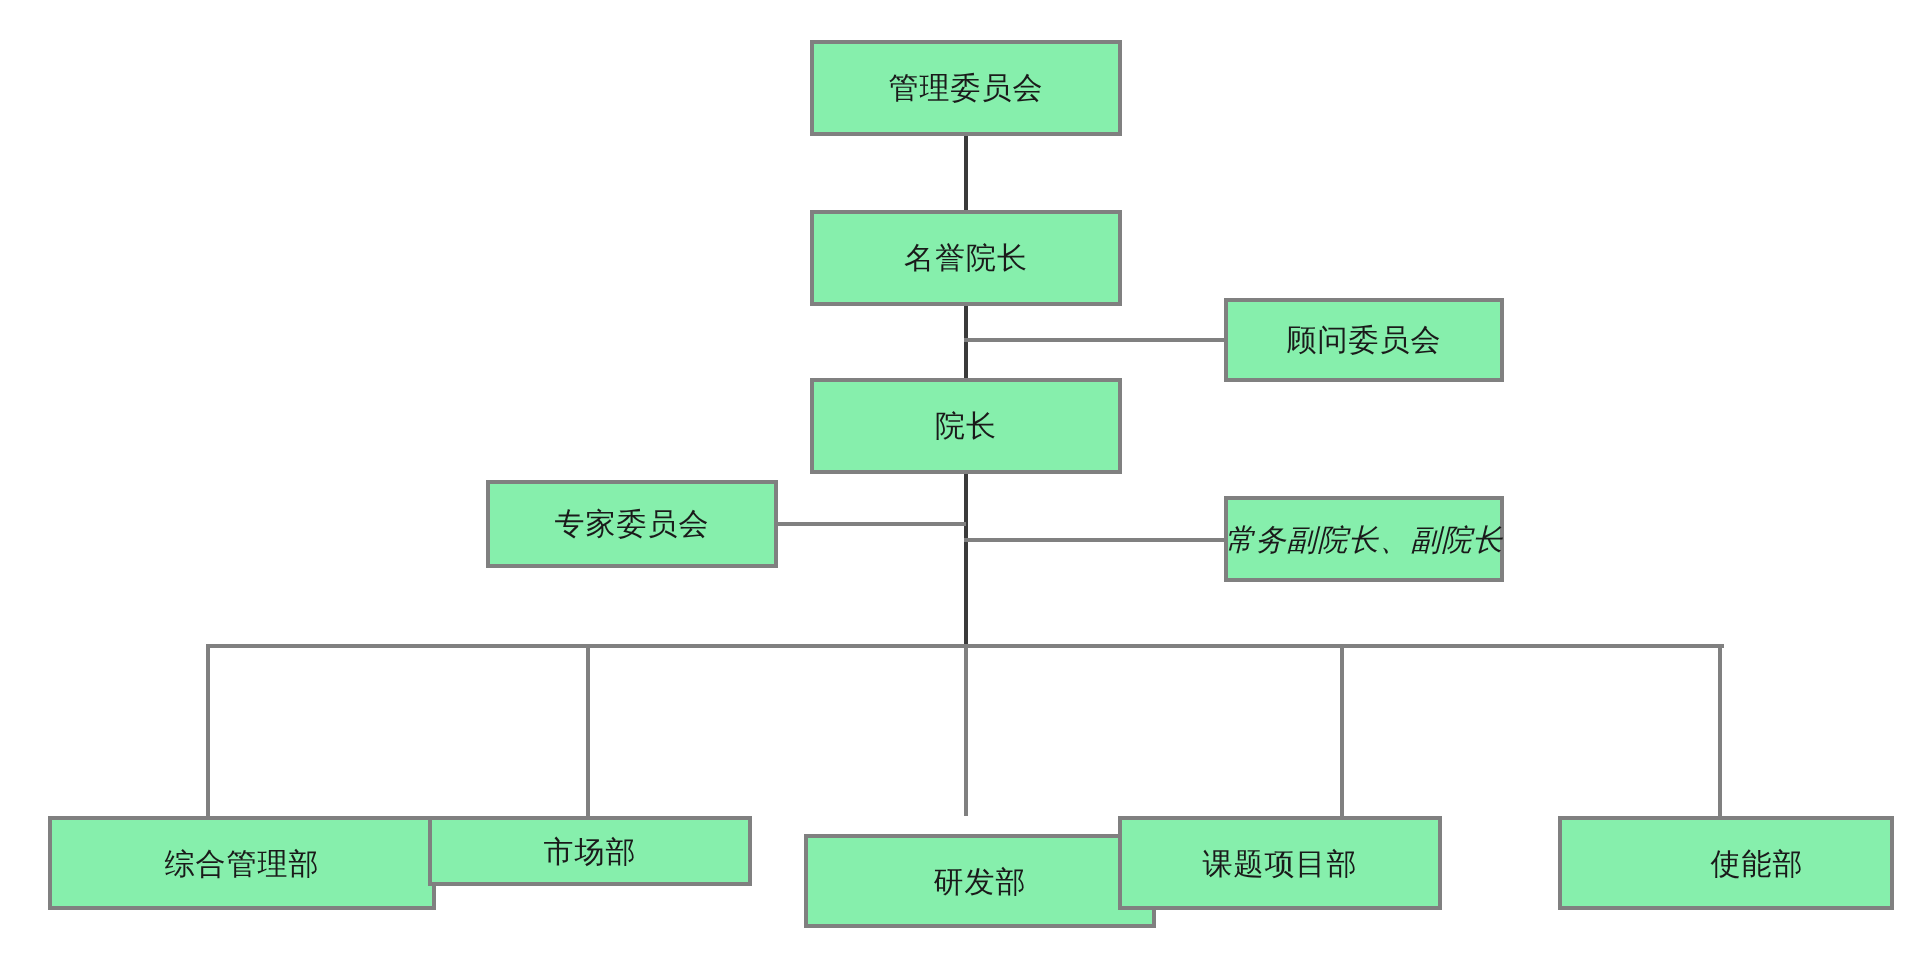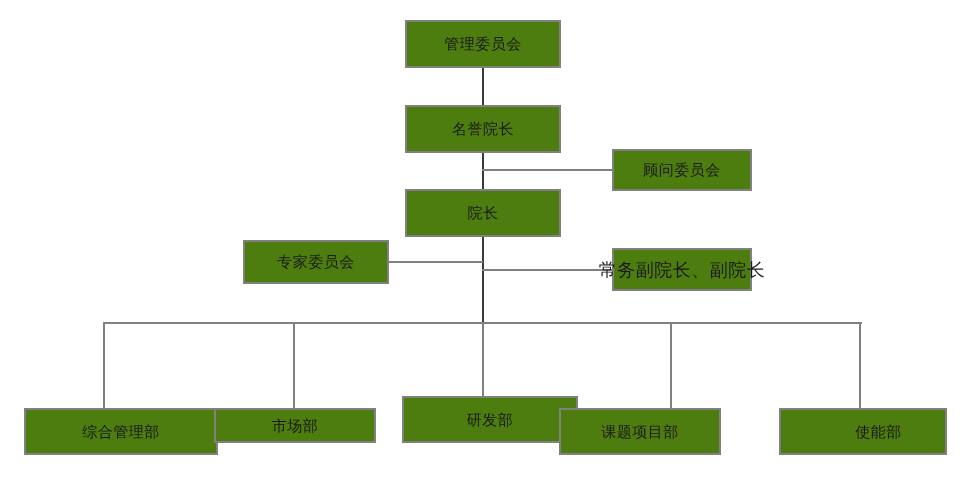--- a/index.html
+++ b/index.html
@@ -14,33 +14,34 @@
     position: relative;
     width: 965px;
     height: 480px;
     background: #ffffff;
     overflow: hidden;
   }
   .node {
     position: absolute;
     box-sizing: border-box;
     border: 2px solid #808080;
-    background: #4d7c0f;
+    background: #86efac;
     display: flex;
     align-items: center;
     justify-content: center;
     color: #1a1a1a;
     font-size: 15px;
     letter-spacing: 0.5px;
     line-height: 1.2;
     text-align: center;
     white-space: nowrap;
   }
   .node.small-label {
-    font-size: 18px;
+    font-size: 15px;
+    font-style: italic;
   }
   .conn {
     position: absolute;
     background: #808080;
   }
   .conn.v {
     width: 2px;
   }
   .conn.h {
     height: 2px;
@@ -99,21 +100,21 @@
   </div>
 
   <div class="node" style="left:24px; top:408px; width:194px; height:47px;">
     <span>综合管理部</span>
   </div>
 
   <div class="node" style="left:214px; top:408px; width:162px; height:35px;">
     <span>市场部</span>
   </div>
 
-  <div class="node" style="left:402px; top:396px; width:176px; height:47px;">
+  <div class="node" style="left:402px; top:417px; width:176px; height:47px;">
     <span>研发部</span>
   </div>
 
   <div class="node" style="left:559px; top:408px; width:162px; height:47px;">
     <span>课题项目部</span>
   </div>
 
   <div class="node" style="left:779px; top:408px; width:168px; height:47px;padding-left:31px;">
     <span>使能部</span>
   </div>

